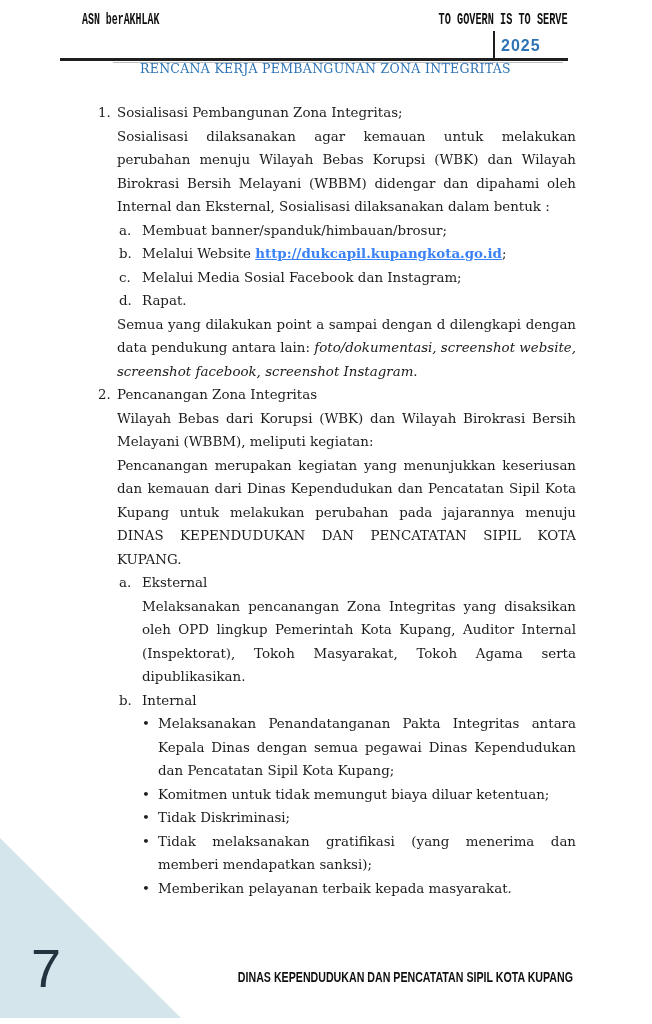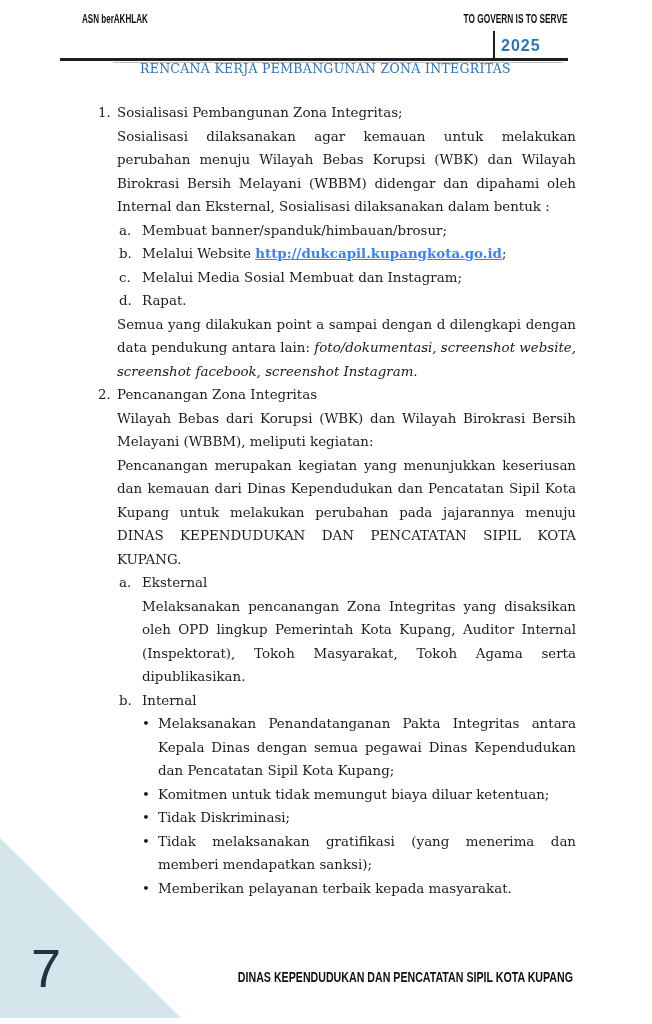--- a/index.html
+++ b/index.html
@@ -9,22 +9,22 @@
     font-family:"DejaVu Serif", serif;
     color:#1c1c1c;
     position:relative;
     overflow:hidden;
   }
   .page { position:absolute; inset:0; }
 
   
   .slogan {
     position:absolute; top:11px;
-    font-family:Liberation Sans, sans-serif;
-    font-weight:bold; font-size:13px; color:#101010;
+    font-family:Liberation Mono, monospace;
+    font-weight:bold; font-size:16px; color:#101010;
     white-space:nowrap;
   }
   .slogan-left { left:82px; }
   .slogan-left .cond { display:inline-block; transform:scaleX(0.62); transform-origin:left center; }
   .slogan-right { right:84px; }
   .slogan-right .cond { display:inline-block; transform:scaleX(0.64); transform-origin:right center; }
 
   .doc-title {
     position:absolute; left:140px; top:37px;
     font-size:12.5px; letter-spacing:0.3px;
@@ -113,21 +113,21 @@
         <div class="row l2">
           <span class="marker">a.</span>
           <p class="txt">Membuat banner/spanduk/himbauan/brosur;</p>
         </div>
         <div class="row l2">
           <span class="marker">b.</span>
           <p class="txt"><span>Melalui Website </span><a class="link">http://dukcapil.kupangkota.go.id</a><span>;</span></p>
         </div>
         <div class="row l2">
           <span class="marker">c.</span>
-          <p class="txt">Melalui Media Sosial Membuat dan Instagram;</p>
+          <p class="txt">Melalui Media Sosial Facebook dan Instagram;</p>
         </div>
         <div class="row l2">
           <span class="marker">d.</span>
           <p class="txt">Rapat.</p>
         </div>
 
         <p class="just"><span>Semua yang dilakukan point a sampai dengan d dilengkapi dengan data pendukung  antara lain: </span><em>foto/dokumentasi, screenshot website, screenshot facebook, screenshot Instagram.</em></p>
       </div>
     </div>
 

